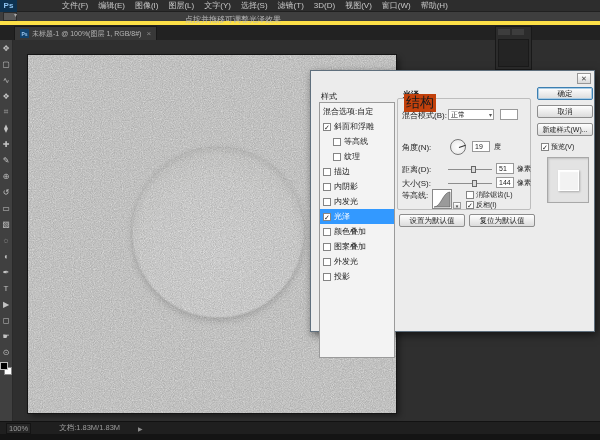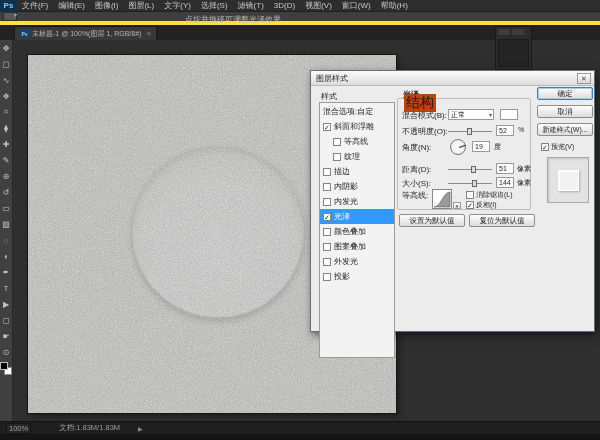--- a/index.html
+++ b/index.html
@@ -2,21 +2,21 @@
 <html><head>
 <meta charset="utf-8">
 <style>
   html,body{margin:0;padding:0;background:#1b1b1b;}
   *{box-sizing:border-box;font-family:"Liberation Sans",sans-serif;}
   #stage{position:relative;width:600px;height:440px;overflow:hidden;background:#262626;}
 
   
   .menubar{position:absolute;left:0;top:0;width:600px;height:12px;background:#2d2d2d;display:flex;align-items:center;font-size:8px;color:#c8c8c8;border-bottom:1px solid #202020;}
   .ps-logo{width:17px;height:12px;background:#0d3250;color:#8fc4f0;font-weight:bold;font-size:8px;display:flex;align-items:center;justify-content:center;flex:none;}
-  .menu-items{display:flex;align-items:center;}
+  .menu-items{display:flex;align-items:center;padding-left:40px;}
   .menu-item{padding:0 5px;white-space:nowrap;cursor:default;}
 
   .optionsbar{position:absolute;left:0;top:12px;width:600px;height:13px;background:#3e3e3e;border-bottom:4px solid #fde047;display:flex;align-items:center;font-size:8px;color:#b9b9b9;}
   .preset-icon{width:14px;height:9px;margin-left:3px;background:#585858;border:1px solid #2c2c2c;position:relative;}
   .preset-icon:after{content:"▾";position:absolute;right:-1px;top:-2px;font-size:6px;color:#aaa;}
   .opt-hint{position:absolute;left:185px;top:2px;}
 
   .tabbar{position:absolute;left:0;top:25px;width:600px;height:15px;background:#222222;}
   .doctab{position:absolute;left:14px;bottom:0;height:14px;background:#383838;border:1px solid #191919;border-bottom:none;color:#b5b5b5;font-size:7px;display:flex;align-items:center;gap:3px;padding:0 5px;}
   .doctab .mini-ps{width:9px;height:9px;background:#12436e;color:#9cc6ee;font-size:5px;font-weight:bold;display:flex;align-items:center;justify-content:center;flex:none;}
@@ -173,23 +173,20 @@
     </div>
   </div>
 
   <div class="dock-frag">
     <div class="nub n1"></div>
     <div class="nub n2"></div>
     <div class="body"></div>
   </div>
 
   <div class="dialog">
-    <div class="dlg-title">
-      <span>图层样式</span>
-    </div>
     <div class="dlg-close">✕</div>
 
     <div class="lbl styles-header">样式</div>
     <div class="listbox">
 
     <div class="style-row nocheck">
 
           <span>混合选项:自定</span>
         </div>
         <div class="style-row">
@@ -241,28 +238,20 @@
     <div class="lbl sec-label">光泽</div>
     <div class="groupbox">
       <span class="gb-legend">结构</span>
 
       <div class="grow" style="top:10px;">
         <span class="glabel">混合模式(B):</span>
         <span class="combo">正常</span>
         <span class="swatchbox"></span>
       </div>
 
-      <div class="grow" style="top:26px;">
-        <span class="glabel">不透明度(O):</span>
-        <span class="track">
-            <span class="thumb" style="left: 48%;"></span>
-          </span>
-        <span class="vbox" style="left:98px;">52</span>
-        <span class="vunit" style="left:120px;">%</span>
-      </div>
 
       <div class="grow" style="top:42px;height:18px;">
         <span class="glabel">角度(N):</span>
         <span class="dial">
             <span class="needle" style="transform: rotate(-19deg);"></span>
           </span>
         <span class="vbox" style="left:74px;">19</span>
         <span class="vunit" style="left:96px;">度</span>
       </div>
 

